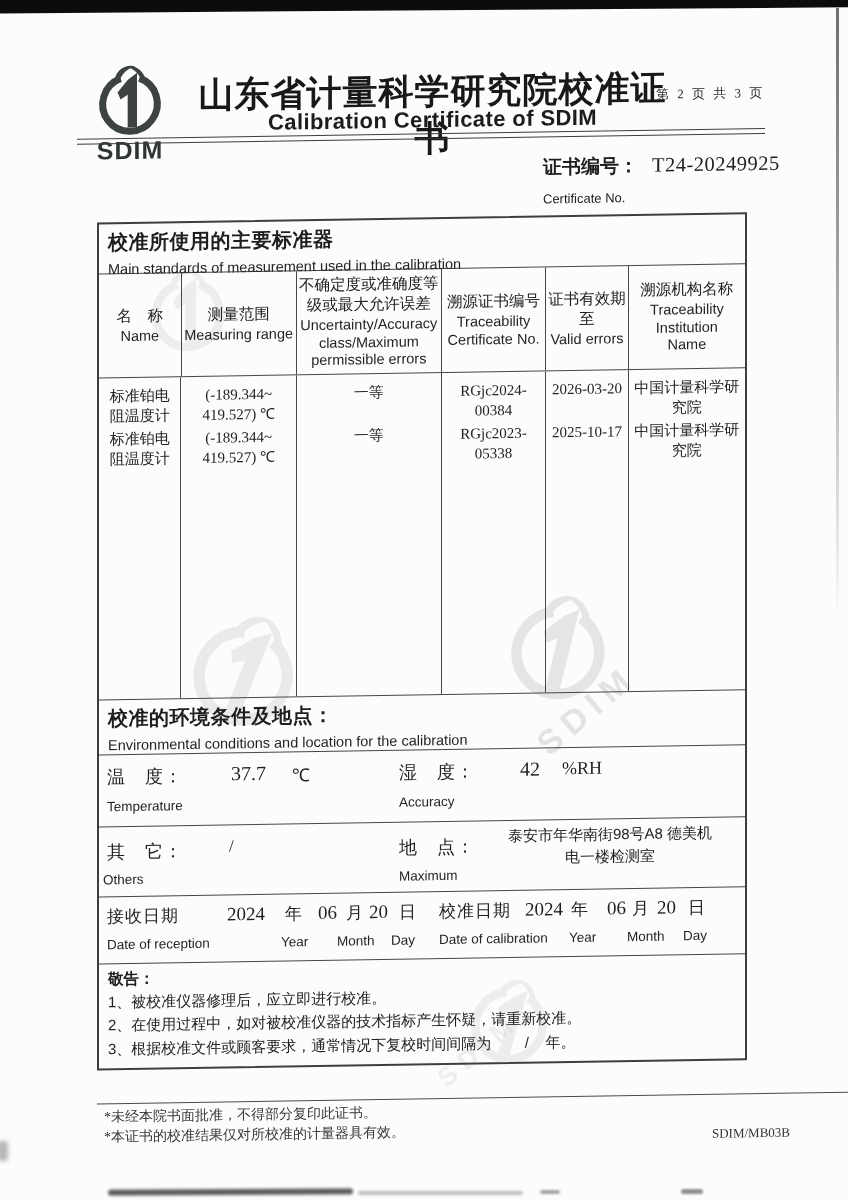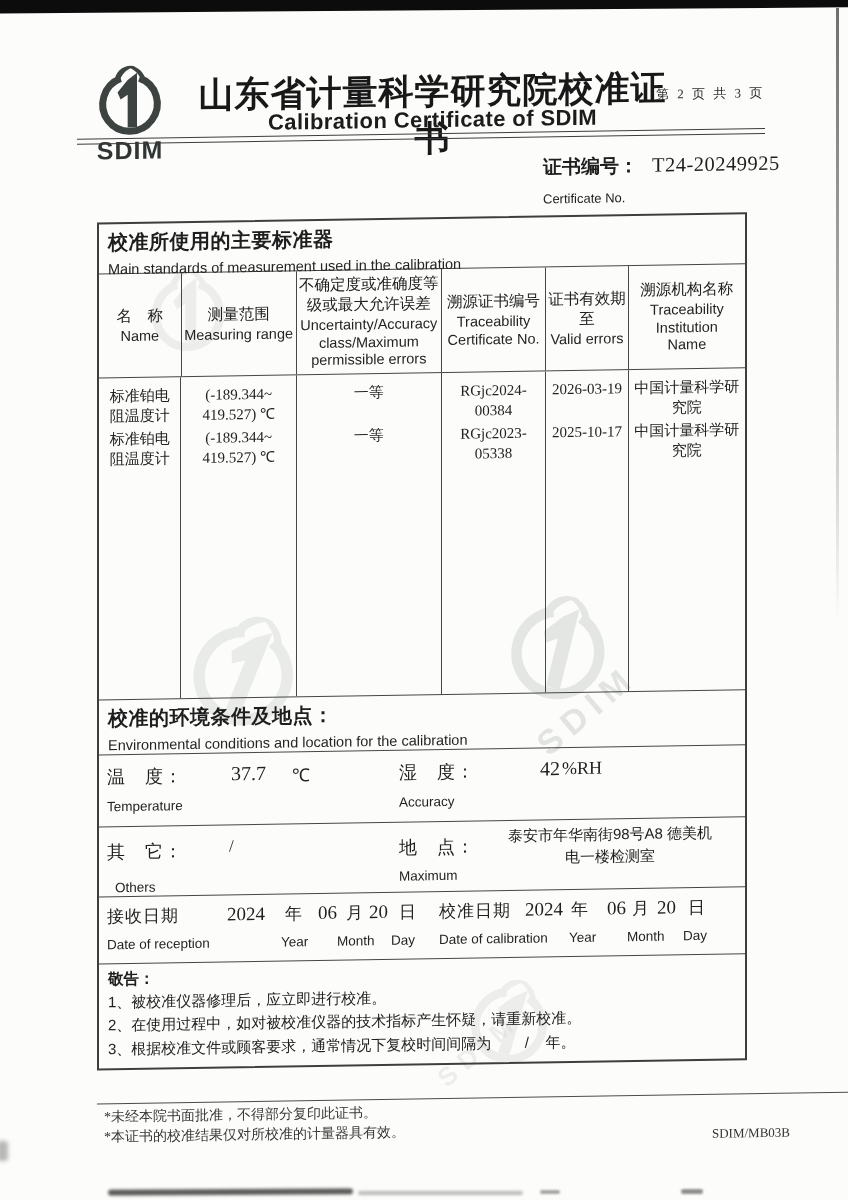--- a/index.html
+++ b/index.html
@@ -213,21 +213,21 @@
           <div class="dv dv0 preline">一等</div>
           <div class="dv dv1 preline">一等</div>
         </div>
         <div class="d-col c4">
           <div class="dv dv0 preline">RGjc2024-
 00384</div>
           <div class="dv dv1 preline">RGjc2023-
 05338</div>
         </div>
         <div class="d-col c5">
-          <div class="dv dv0 preline">2026-03-19</div>
+          <div class="dv dv0 preline">2026-03-20</div>
           <div class="dv dv1 preline">2025-10-17</div>
         </div>
         <div class="d-col c6">
           <div class="dv dv0 preline">中国计量科学研
 究院</div>
           <div class="dv dv1 preline">中国计量科学研
 究院</div>
         </div>
       </div>
 
@@ -235,29 +235,29 @@
         <div class="sec-zh sans">校准的环境条件及地点：</div>
         <div class="sec-en sans">Environmental conditions and location for the calibration</div>
       </div>
 
       <div class="t-row t-env">
         <span class="lab-zh" style="left:8px; top:10px;">温　度：</span>
         <span class="val" style="left:132px; top:9px; font-size:20px;">37.7</span>
         <span class="val" style="left:193px; top:10px; font-size:18px;">℃</span>
         <span class="lab-en" style="left:8px; top:44px;">Temperature</span>
         <span class="lab-zh" style="left:300px; top:10px;">湿　度：</span>
-        <span class="val" style="left:421px; top:9px; font-size:20px;margin-left:20px;">42</span>
+        <span class="val" style="left:421px; top:9px; font-size:20px;">42</span>
         <span class="val" style="left:463px; top:10px; font-size:18px;">%RH</span>
         <span class="lab-en" style="left:300px; top:44px;">Accuracy</span>
       </div>
 
       <div class="t-row t-others">
         <span class="lab-zh" style="left:8px; top:13px;">其　它：</span>
         <span class="val" style="left:130px; top:11px; font-size:17px;">/</span>
-        <span class="lab-en" style="left:16px; top:45px;margin-top:8px;">Others</span>
+        <span class="lab-en" style="left:4px; top:45px;">Others</span>
         <span class="lab-zh" style="left:300px; top:13px;">地　点：</span>
         <span class="preline" style="position:absolute; left:382px; top:4px; width:258px; text-align:center; font-size:15px; line-height:1.45; color:#1f1f1f;">泰安市年华南街98号A8 德美机
 电一楼检测室</span>
         <span class="lab-en" style="left:300px; top:46px;">Maximum</span>
       </div>
 
       <div class="t-row t-dates">
         <span class="lab-zh" style="left:8px; top:8px; font-size:17px;">接收日期</span>
         <span class="val" style="left:128px; top:8px; font-size:19px;">2024</span>
         <span class="lab-zh" style="left:186px; top:8px; font-size:17px;">年</span>

